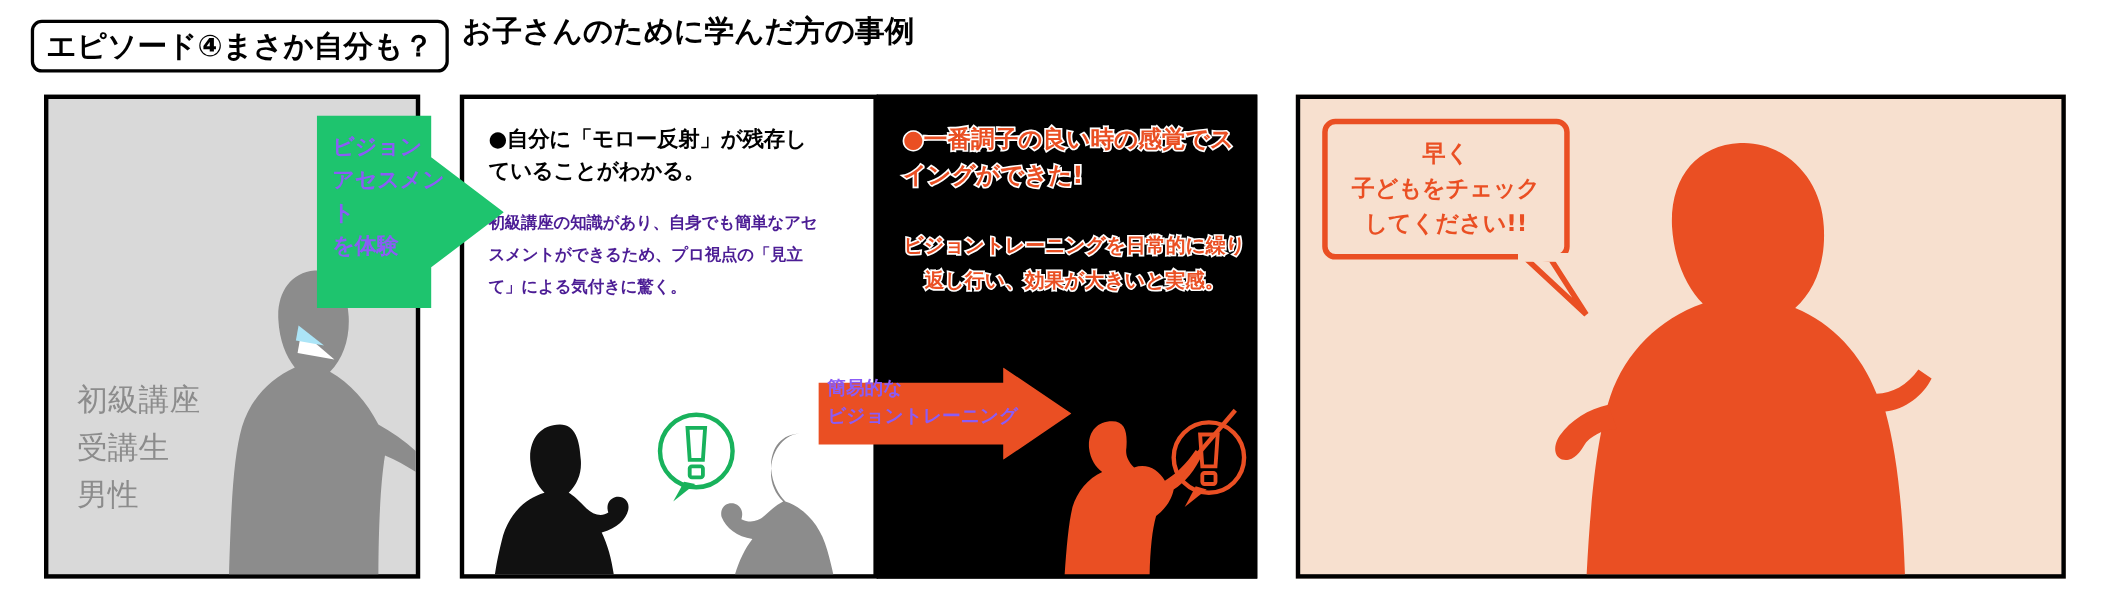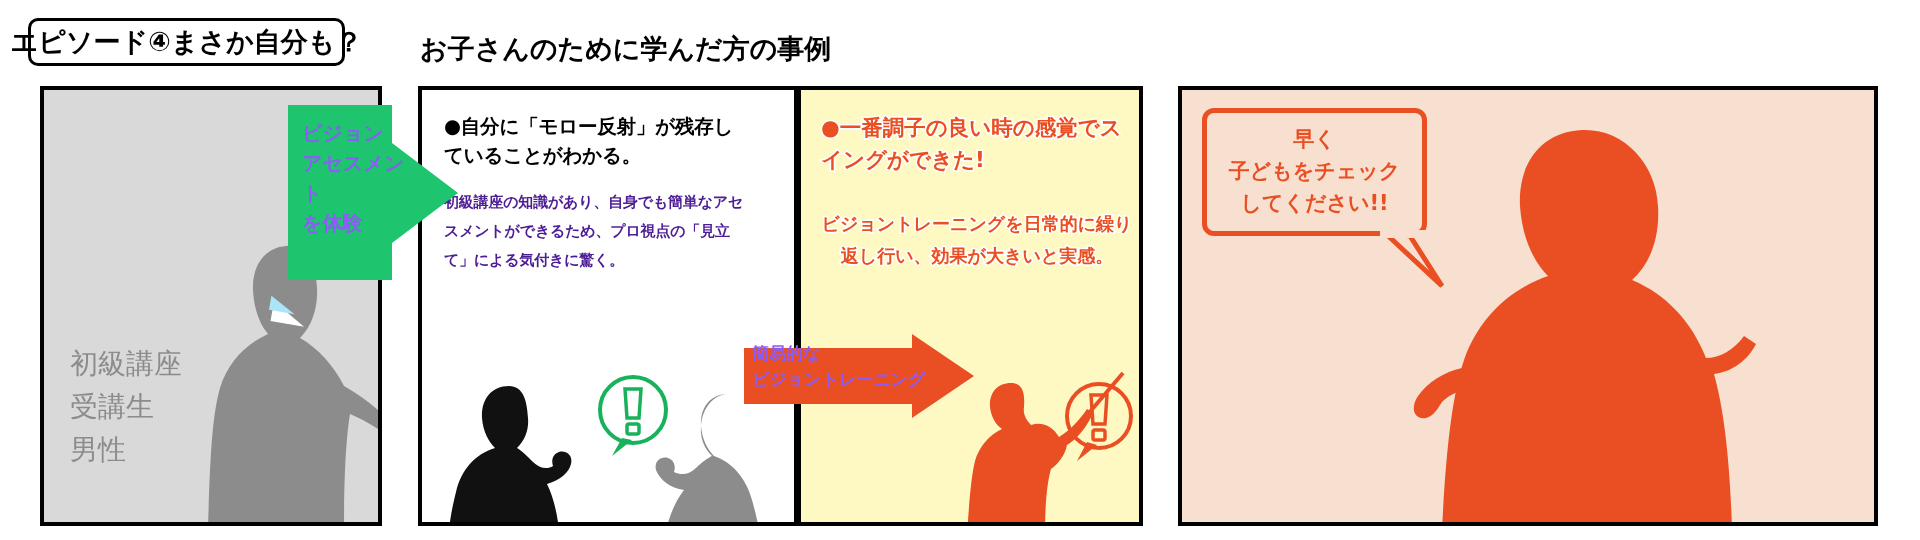--- a/index.html
+++ b/index.html
@@ -10,32 +10,32 @@
     overflow:hidden;
     position:relative;
   }
 
   
   #header{
     position:absolute; left:0; top:0; width:1920px; height:82px;
   }
   #episode-badge{
     position:absolute; left:28px; top:18px;
-    width:317px; height:48px;
+    width:380px; height:48px;
     border:3px solid #000; border-radius:10px;
     display:flex; align-items:center; justify-content:center;
     box-sizing:border-box;
     background:#fff;
   }
   #episode-badge span{
     font-size:27px; font-weight:700; color:#000; letter-spacing:0px;
     white-space:nowrap;
   }
   #header-title{
-    position:absolute; left:420px; top:31px;
+    position:absolute; left:420px; top:10px;
     font-size:27px; font-weight:700; color:#000; white-space:nowrap;
   }
 
   
   .panel{
     position:absolute; top:86px; height:440px;
     border:4px solid #000; box-sizing:border-box;
     overflow:hidden;
   }
 
@@ -102,21 +102,21 @@
   
   #orange-arrow{
     position:absolute; left:744px; top:334px; width:230px; height:84px; z-index:30;
   }
   #orange-arrow-label{
     position:absolute; left:752px; top:340px; width:180px;
     font-size:17px; line-height:26px; font-weight:800; color:#8b5cf6; z-index:31;
   }
 
   
-  #panel3{ left:797px; width:346px; background:#fef9c3; }
+  #panel3{ left:797px; width:346px; background:#000000; }
   #p3-text-a{
     position:absolute; left:20px; top:22px; width:310px;
     font-size:21.5px; line-height:32px; font-weight:800; color:#ea4f23;
     -webkit-text-stroke:3px #fff; paint-order:stroke fill;
   }
   #p3-text-b{
     position:absolute; left:20px; top:118px; width:312px;
     font-size:18px; line-height:32px; font-weight:800; color:#ea4f23;
     -webkit-text-stroke:3px #fff; paint-order:stroke fill;text-align:center;
   }

